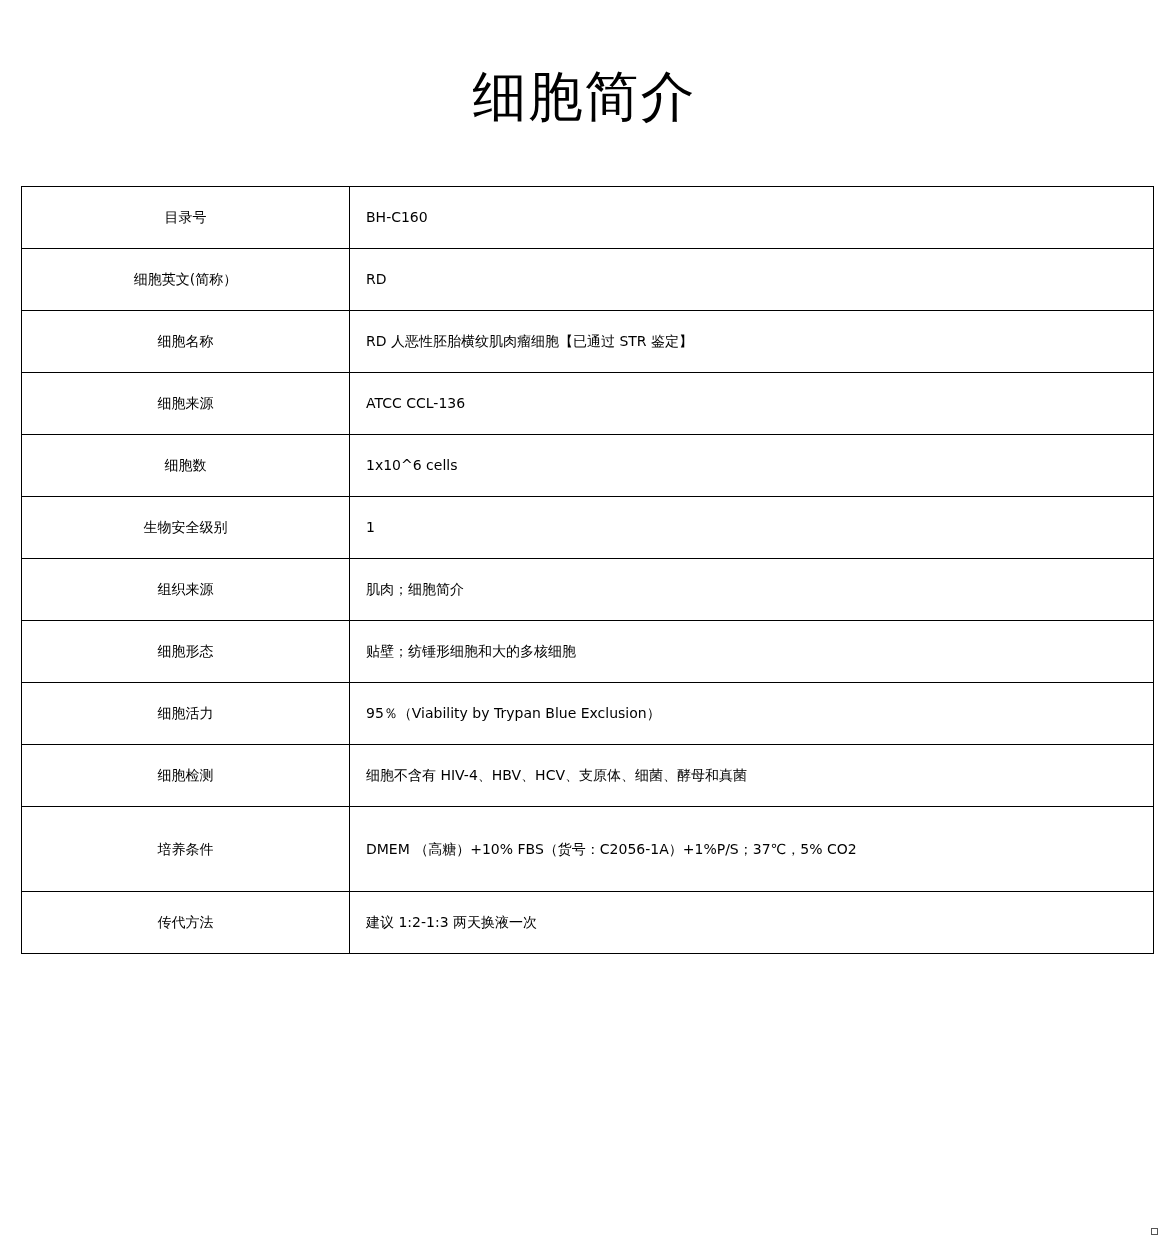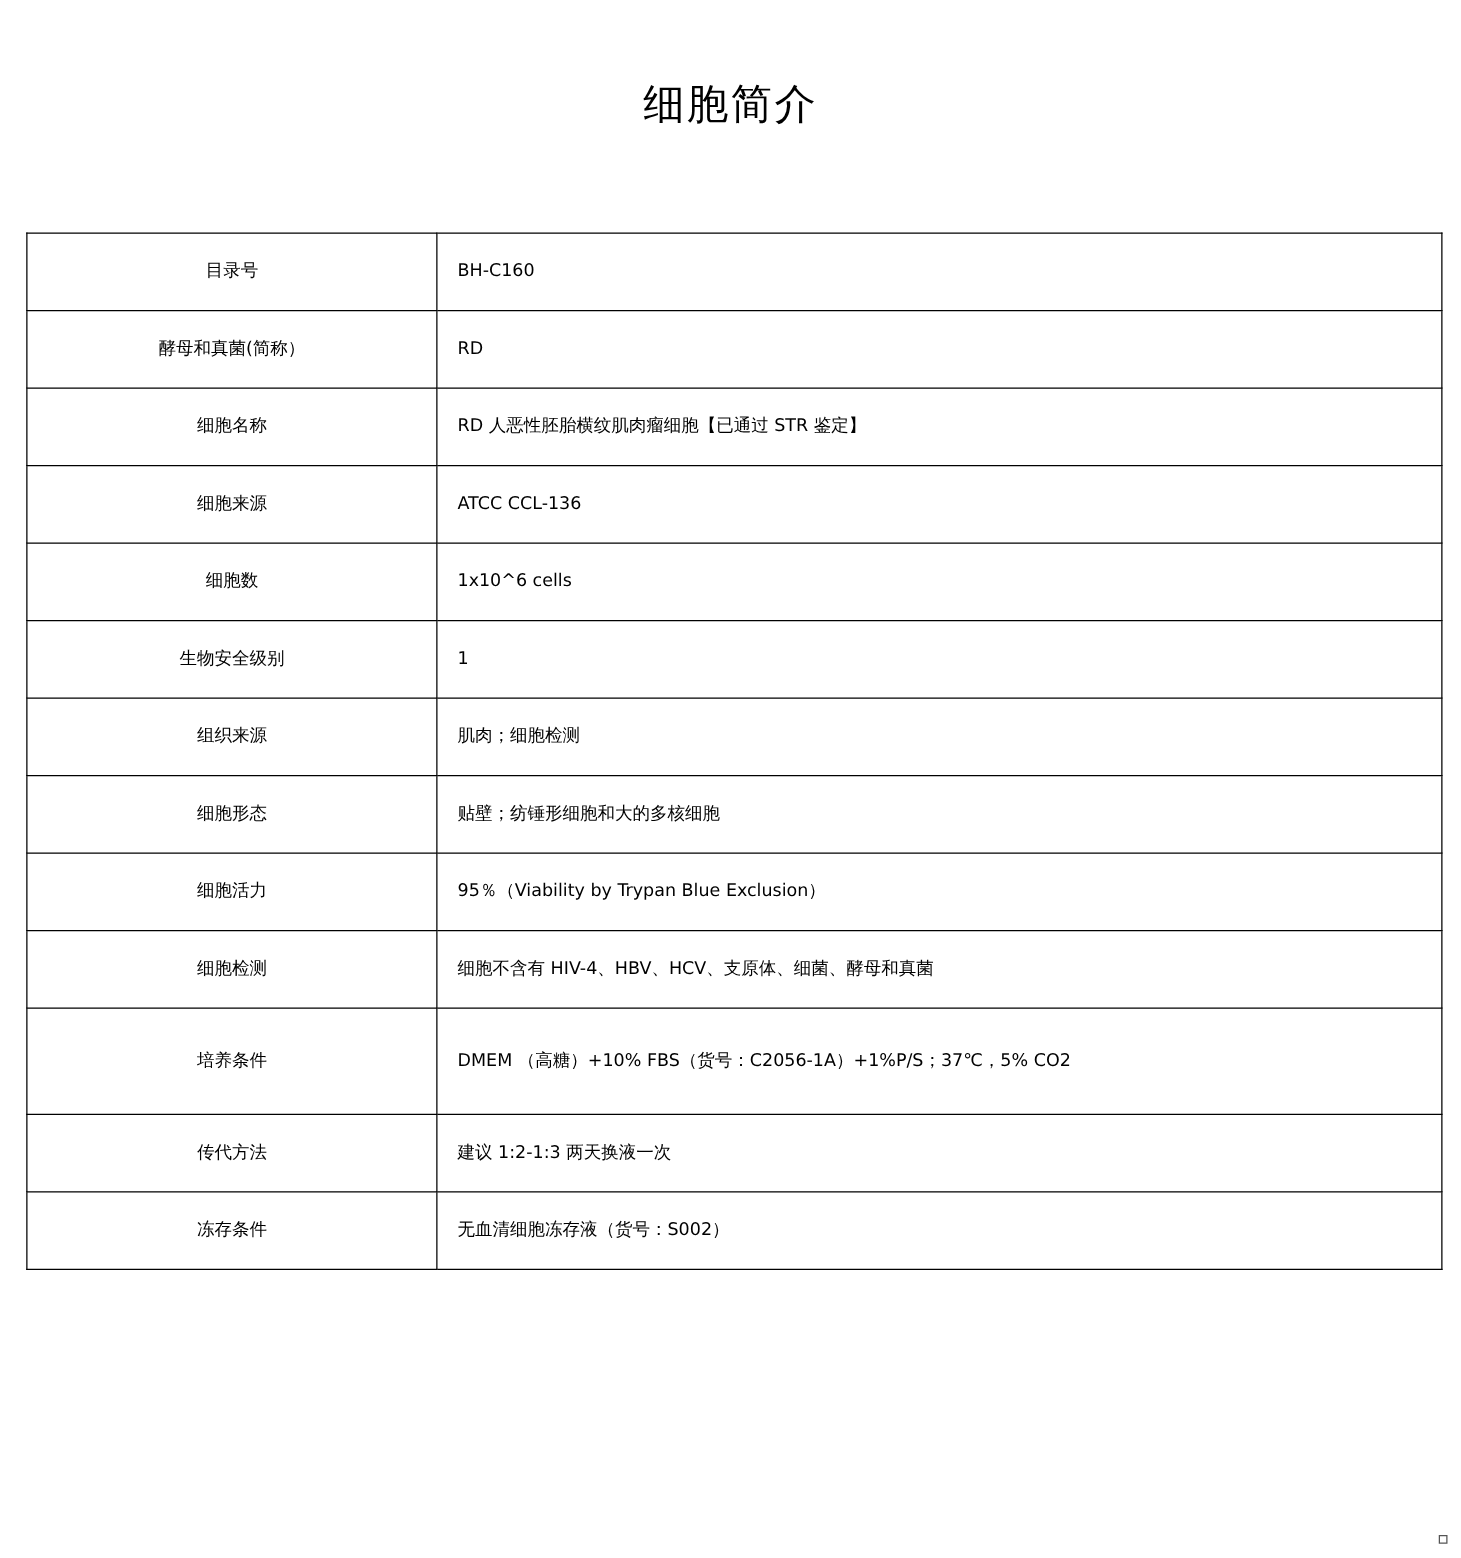--- a/index.html
+++ b/index.html
@@ -14,21 +14,21 @@
       font-family: "DejaVu Sans", "Liberation Sans", sans-serif;
       color: #000000;
       overflow: hidden;
     }
     .page-title {
       position: absolute;
       top: 30px;
       left: 0;
       width: 1169px;
       text-align: center;
-      font-size: 33px;
+      font-size: 54px;
       line-height: 62px;
       font-weight: normal;
       letter-spacing: 2px;
     }
     table.info-table {
       position: absolute;
       top: 186px;
       left: 21px;
       width: 1133px;
       border-collapse: collapse;
@@ -70,42 +70,42 @@
 
 <h1 class="page-title">细胞简介</h1>
 
 <table class="info-table">
   <tbody>
     <tr class="row-single">
       <td class="label-cell">目录号</td>
       <td class="value-cell">BH-C160</td>
     </tr>
     <tr class="row-single">
-      <td class="label-cell">酵母和真菌(简称）</td>
+      <td class="label-cell">细胞英文(简称）</td>
       <td class="value-cell">RD</td>
     </tr>
     <tr class="row-single">
       <td class="label-cell">细胞名称</td>
       <td class="value-cell">RD 人恶性胚胎横纹肌肉瘤细胞【已通过 STR 鉴定】</td>
     </tr>
     <tr class="row-single">
       <td class="label-cell">细胞来源</td>
       <td class="value-cell">ATCC CCL-136</td>
     </tr>
     <tr class="row-single">
       <td class="label-cell">细胞数</td>
       <td class="value-cell">1x10^6 cells</td>
     </tr>
     <tr class="row-single">
       <td class="label-cell">生物安全级别</td>
       <td class="value-cell">1</td>
     </tr>
     <tr class="row-single">
       <td class="label-cell">组织来源</td>
-      <td class="value-cell">肌肉；细胞检测</td>
+      <td class="value-cell">肌肉；细胞简介</td>
     </tr>
     <tr class="row-single">
       <td class="label-cell">细胞形态</td>
       <td class="value-cell">贴壁；纺锤形细胞和大的多核细胞</td>
     </tr>
     <tr class="row-single">
       <td class="label-cell">细胞活力</td>
       <td class="value-cell">95％（Viability by Trypan Blue Exclusion）</td>
     </tr>
     <tr class="row-single">
@@ -113,20 +113,16 @@
       <td class="value-cell">细胞不含有 HIV-4、HBV、HCV、支原体、细菌、酵母和真菌</td>
     </tr>
     <tr class="row-double">
       <td class="label-cell">培养条件</td>
       <td class="value-cell">DMEM （高糖）+10% FBS（货号：C2056-1A）+1%P/S；37℃，5% CO2</td>
     </tr>
     <tr class="row-single">
       <td class="label-cell">传代方法</td>
       <td class="value-cell">建议 1:2-1:3  两天换液一次</td>
     </tr>
-    <tr class="row-single">
-      <td class="label-cell">冻存条件</td>
-      <td class="value-cell">无血清细胞冻存液（货号：S002）</td>
-    </tr>
   </tbody>
 </table>
 
 <div class="corner-mark"></div>
 
 </body></html>

